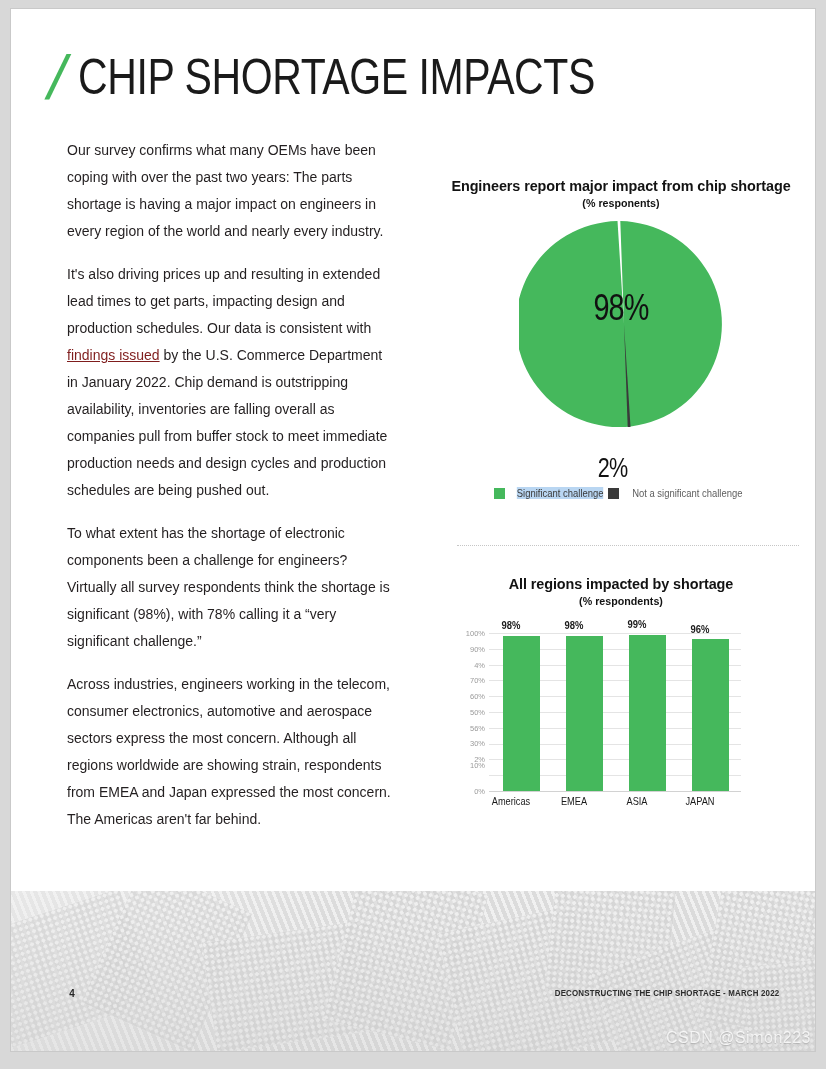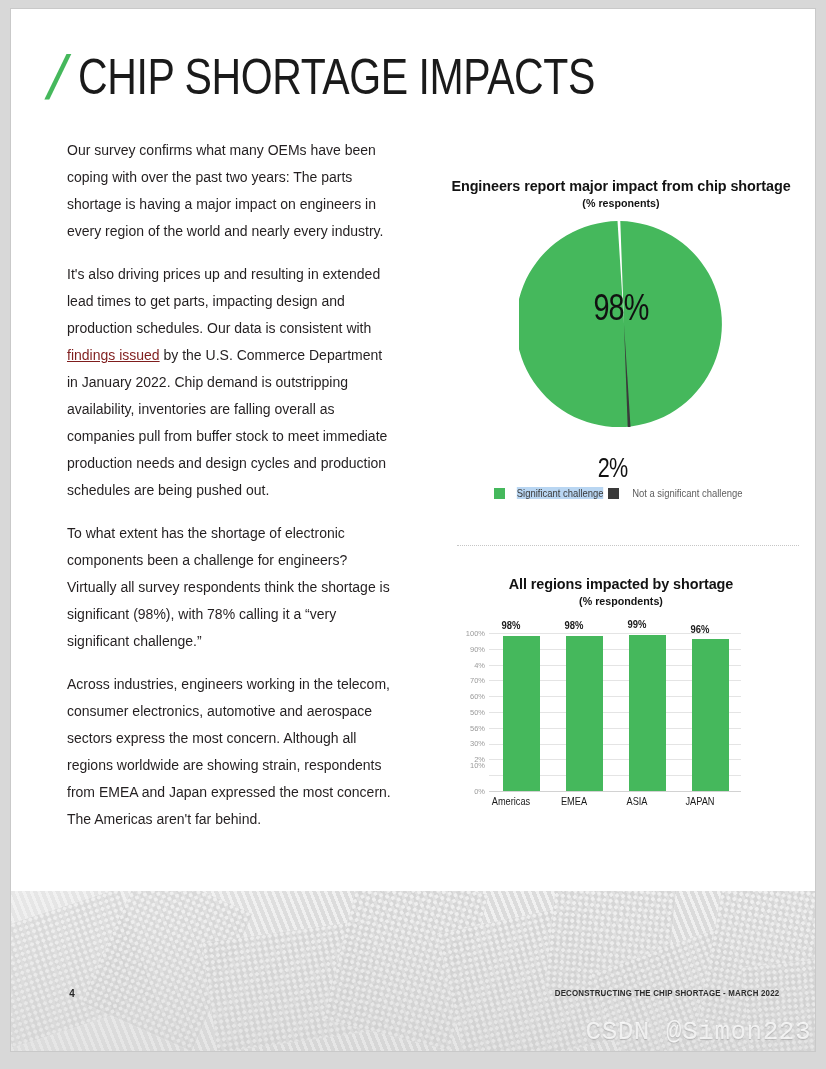--- a/index.html
+++ b/index.html
@@ -224,25 +224,25 @@
     transform: scaleX(0.9);
   }
   .footer-text {
     position: absolute; right: 28px; bottom: 53px;
     font-size: 8.6px; font-weight: bold; color: #2c2c2c;
     transform: scaleX(0.92);
     letter-spacing: 0.2px;
   }
   .watermark {
     position: absolute; right: 6px; bottom: 4px;
-    font-size: 26px;
+    font-size: 16px;
     color: rgba(255,255,255,0.78);
     text-shadow: 0 1px 1px rgba(150,150,150,0.55);
     letter-spacing: 0.5px;
-    font-family: Liberation Mono, monospace;
+    font-family: Liberation Sans, sans-serif;
   }
 </style>
 </head>
 <body>
 
 <div class="page">
 
   <div class="title-row">
     <span class="title-slash">/</span>
     <span class="title-text">CHIP SHORTAGE IMPACTS</span>

